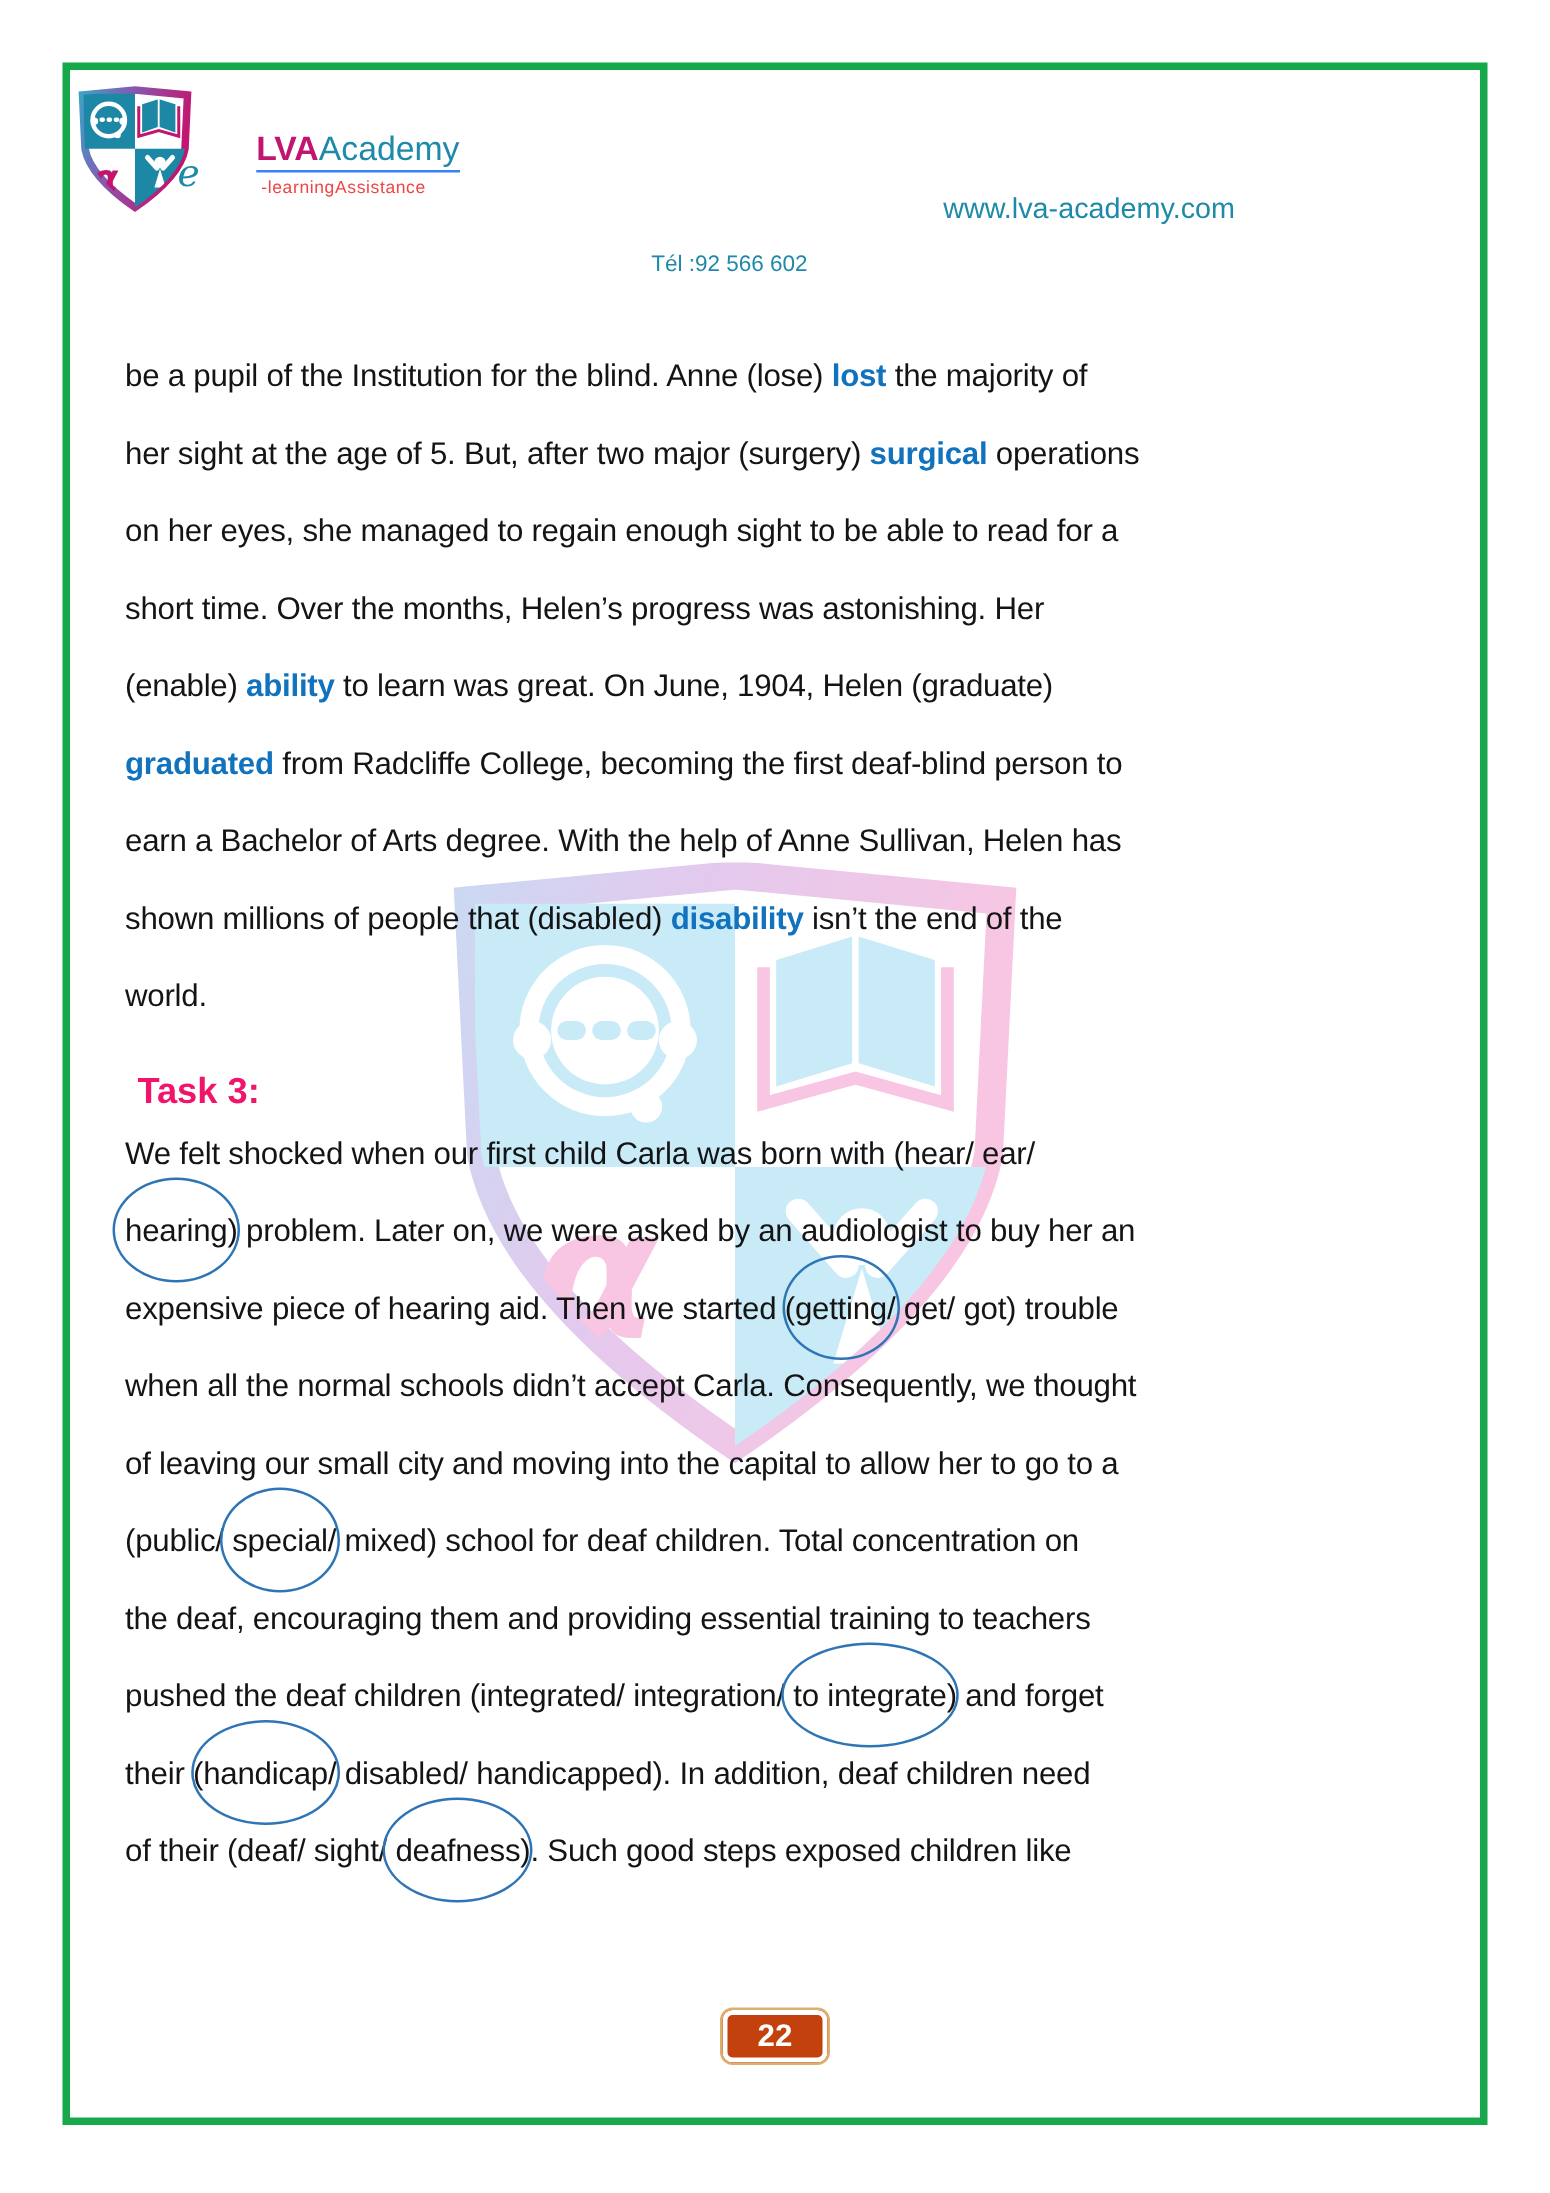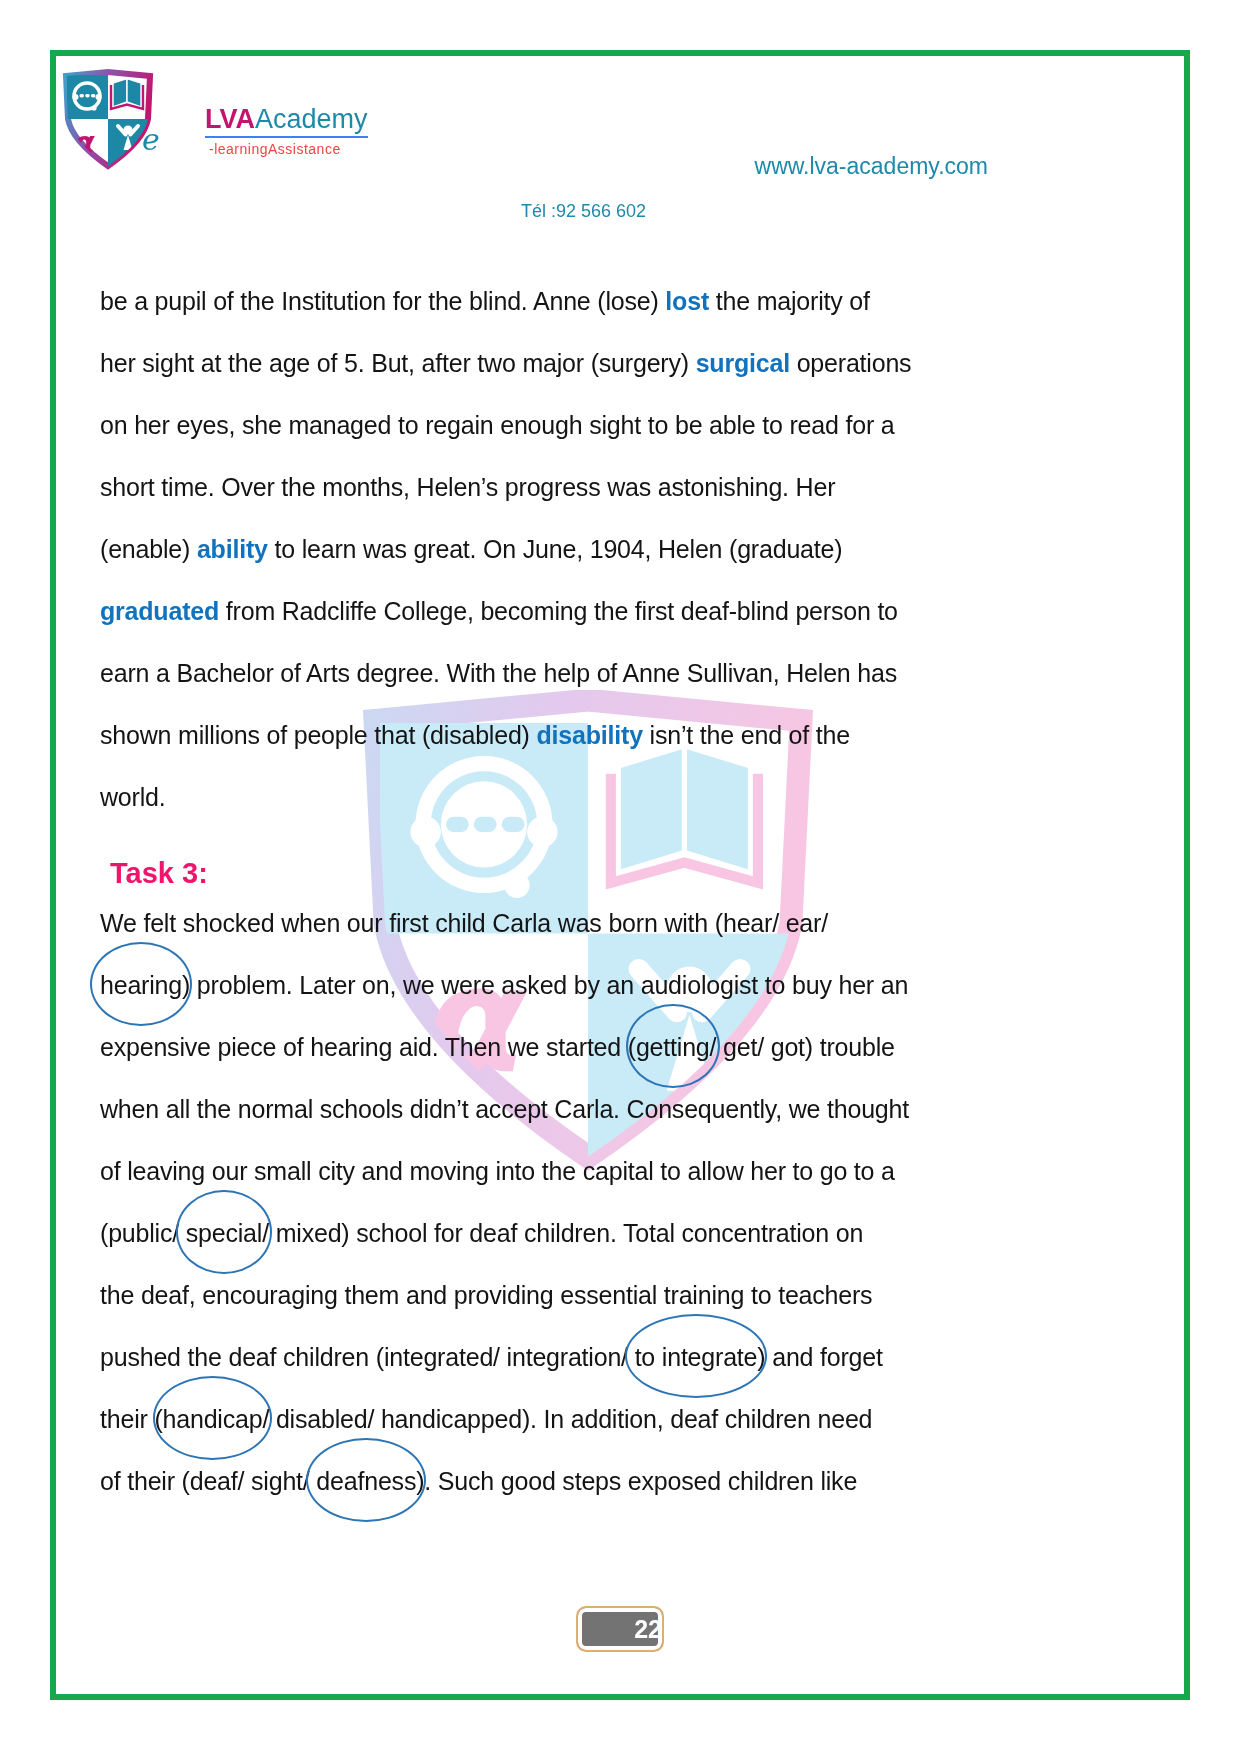--- a/index.html
+++ b/index.html
@@ -38,23 +38,23 @@
     content:""; position:absolute; left:-10px; right:-10px; top:-12px; bottom:-10px;
     border:2.5px solid #2e75b5; border-radius:50%; pointer-events:none;
   }
   .task-heading {
     position:absolute; left:110px; top:842px; z-index:1;
     color:#f0146b; font-weight:bold; font-size:29px;margin-top:15px;
   }
   
   .page-badge {
     position:absolute; left:50%; top:1606px; transform:translateX(-50%); z-index:1;
-    width:88px; height:46px; background:#737373; border:2px solid #ddae6e;
+    width:88px; height:46px; background:#c2410c; border:2px solid #ddae6e;
     border-radius:10px; box-shadow:inset 0 0 0 4px #ffffff;
-    display:flex; align-items:center; justify-content:flex-end;
+    display:flex; align-items:center; justify-content:center;
   }
   .page-badge span { color:#ffffff; font-weight:bold; font-size:25px; }
 </style>
 </head>
 <body>
 
 <div class="page">
   <div class="frame"></div>
 
   <svg class="watermark" viewBox="0 0 200 190">

